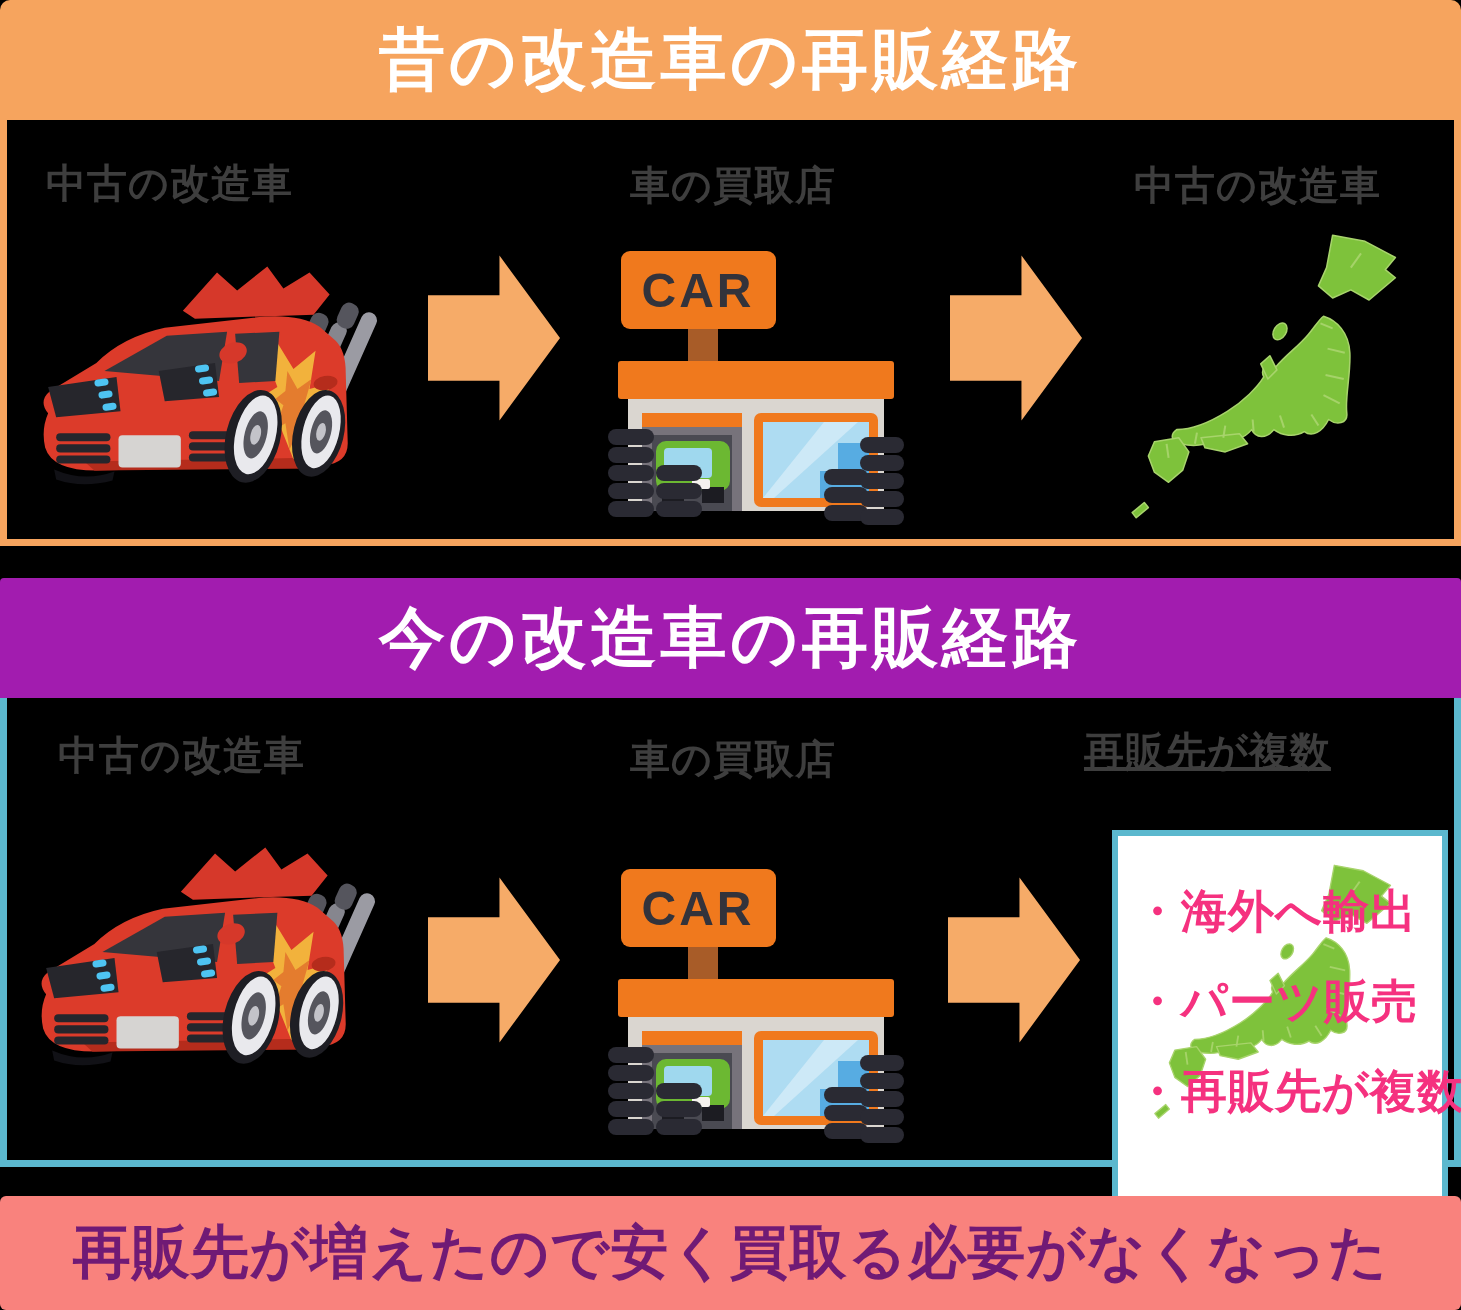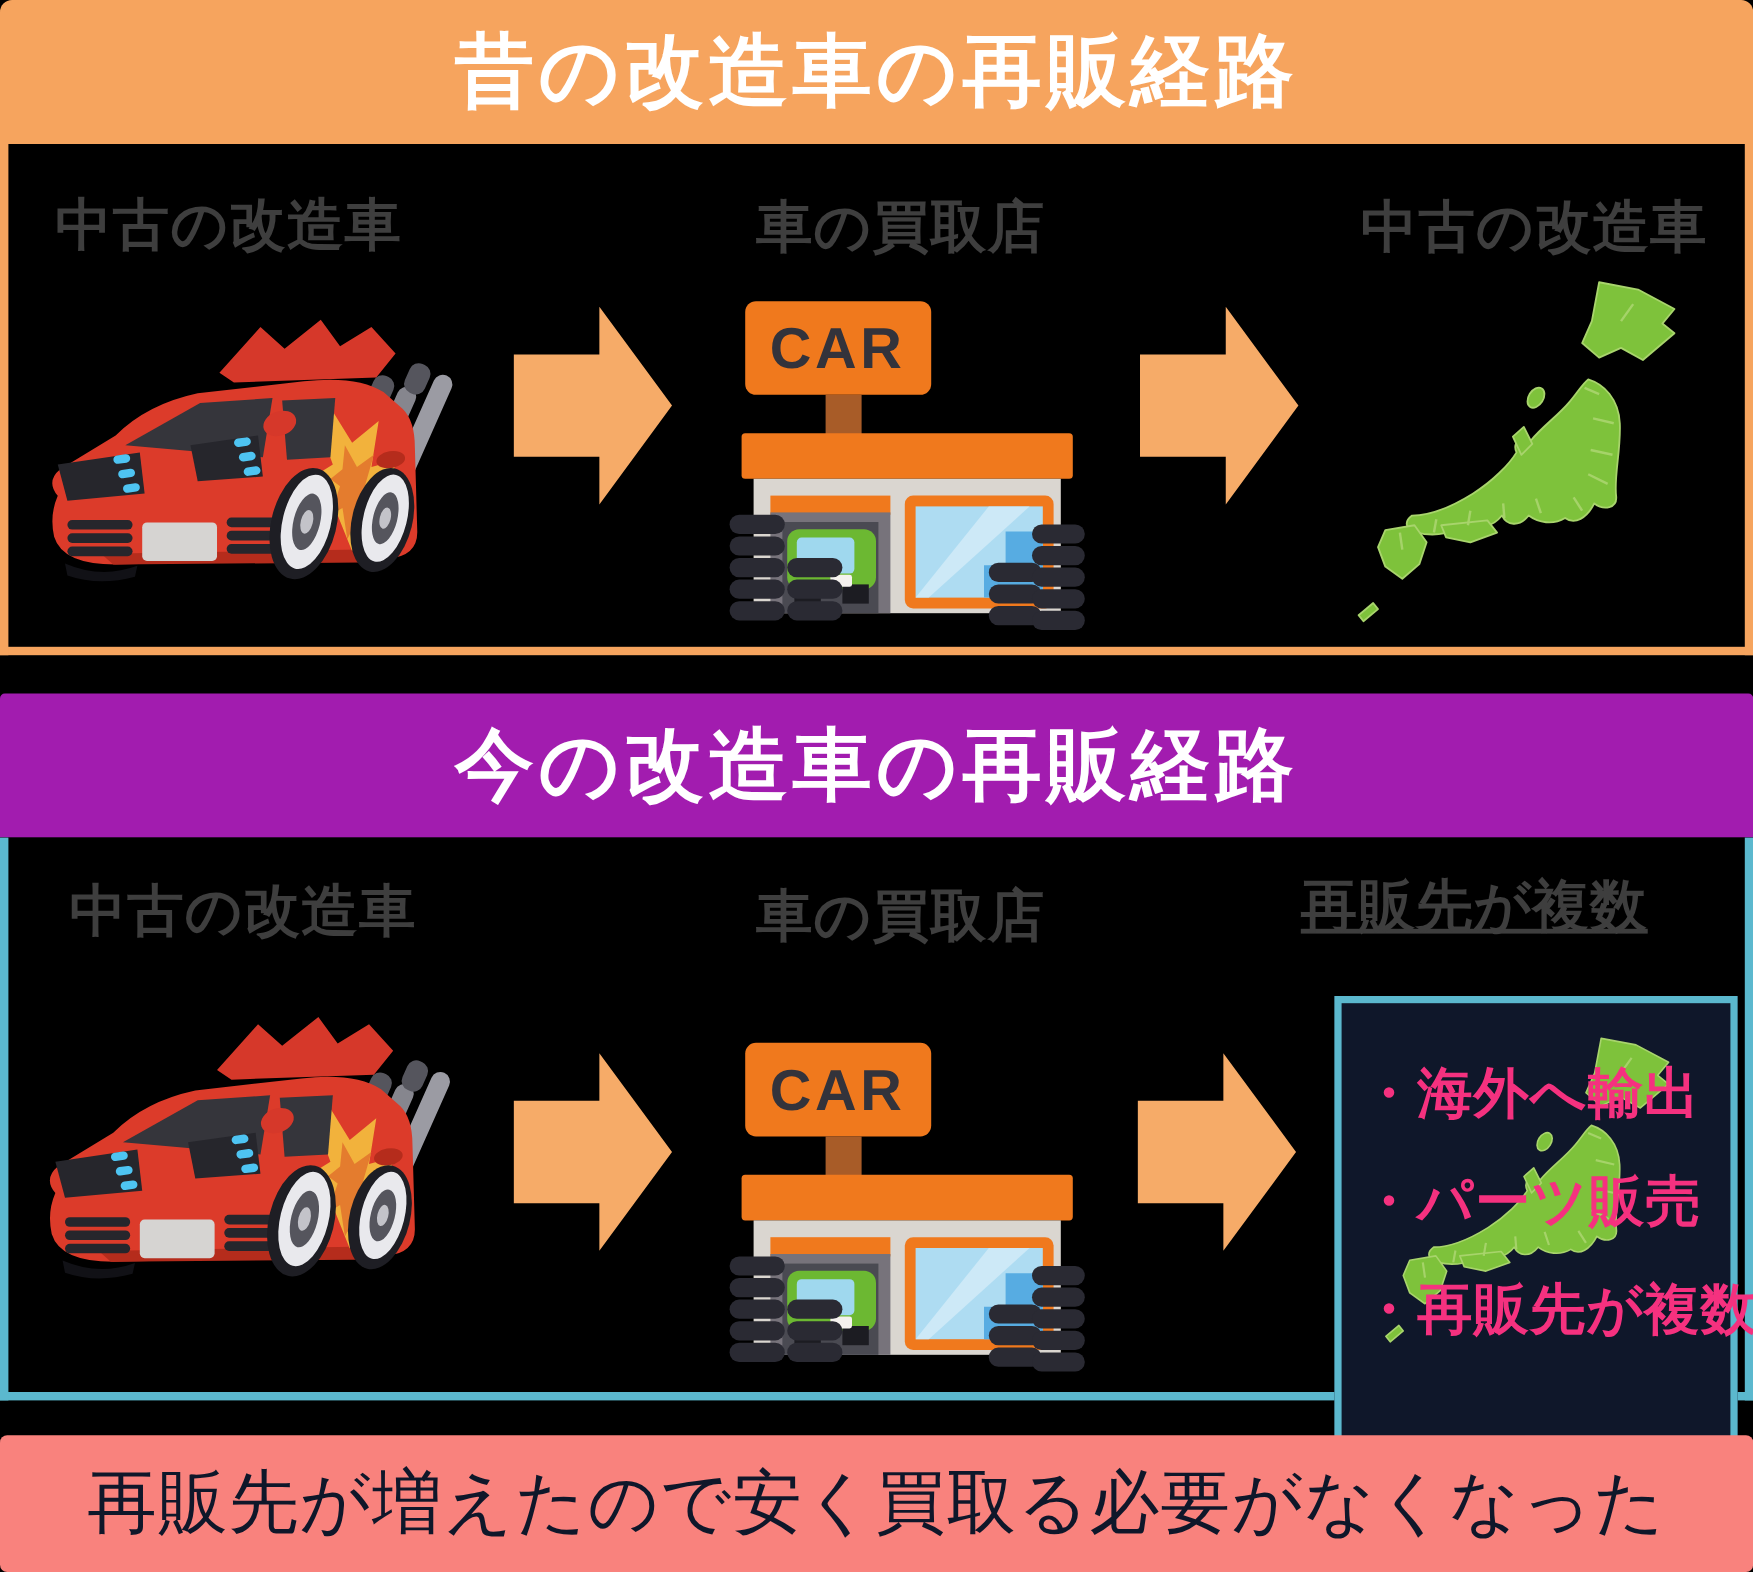--- a/index.html
+++ b/index.html
@@ -15,39 +15,39 @@
   .banner--blue{top:578px;background:#a21caf;border-radius:4px 4px 0 0;}
   .banner .title{
     color:#ffffff;font-size:66px;font-weight:800;letter-spacing:4px;white-space:nowrap;
   }
   .panel{
     position:absolute;left:0;width:1461px;background:#000000;box-sizing:border-box;
   }
   .panel--old{top:120px;height:426px;border:7px solid #F6A45E;border-top:none;}
   .panel--new{top:698px;height:469px;border:7px solid #5BB8CE;border-top:none;}
   .step-label{
-    position:absolute;color:#3E3E3E;font-size:47px;font-weight:800;
+    position:absolute;color:#3E3E3E;font-size:40px;font-weight:800;
     letter-spacing:1px;white-space:nowrap;line-height:1;
   }
   .illus{position:absolute;}
   .arrow{position:absolute;width:134px;height:170px;}
   .dest-box{
     position:absolute;left:1105px;top:132px;width:336px;height:376px;
-    border:6px solid #5BB8CE;box-sizing:border-box;background:#0f172a;
+    border:6px solid #5BB8CE;box-sizing:border-box;background:#ffffff;
   }
   .dest-item{
     position:absolute;left:16px;color:#F5317F;font-size:46px;font-weight:800;
     white-space:nowrap;line-height:1;letter-spacing:1px;
   }
   .footer-bar{
     position:absolute;left:0;top:1196px;width:1461px;height:114px;background:#F9827D;
     border-radius:6px;display:flex;align-items:center;justify-content:center;
   }
   .footer-bar .footer-text{
-    color:#0f172a;font-size:58px;font-weight:400;white-space:nowrap;letter-spacing:1px;
+    color:#701a75;font-size:58px;font-weight:700;white-space:nowrap;letter-spacing:1px;
   }
 </style>
 </head>
 <body>
 
 <div class="page">
 
   <div class="banner banner--orange">
     <span class="title">昔の改造車の再販経路</span>
   </div>

